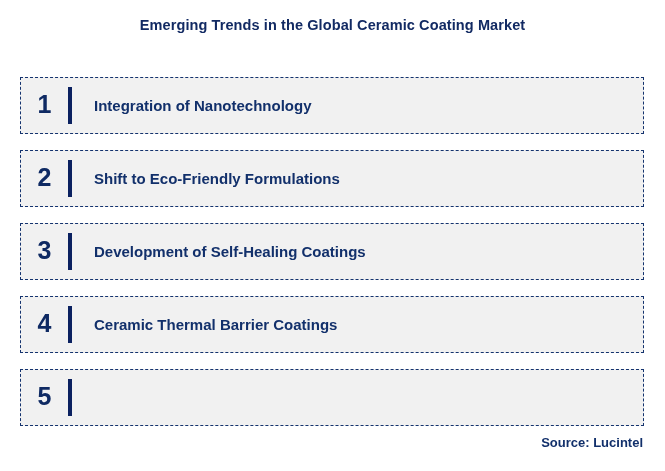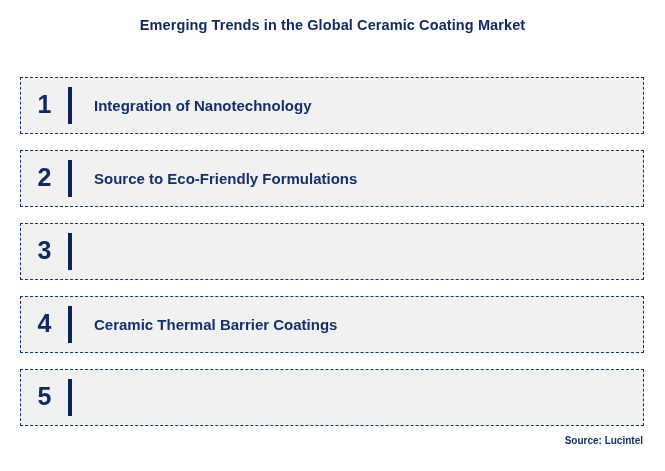--- a/index.html
+++ b/index.html
@@ -86,21 +86,21 @@
     flex: 1 1 auto;
     padding-right: 0;
     white-space: nowrap;
     overflow: hidden;
   }
 
   .source-note {
     position: absolute;
     right: 22px;
     top: 435px;
-    font-size: 10px;
+    font-size: 13px;
     font-weight: bold;
     color: #12306b;
     white-space: nowrap;
   }
 </style>
 </head>
 <body>
 
 <div class="page">
 
@@ -110,26 +110,27 @@
 
     <div class="trend-row">
       <div class="rank-number">1</div>
       <div class="rank-divider"></div>
       <div class="trend-label">Integration of Nanotechnology</div>
     </div>
 
     <div class="trend-row">
       <div class="rank-number">2</div>
       <div class="rank-divider"></div>
-      <div class="trend-label">Source to Eco-Friendly Formulations</div>
+      <div class="trend-label">Shift to Eco-Friendly Formulations</div>
     </div>
 
     <div class="trend-row">
       <div class="rank-number">3</div>
       <div class="rank-divider"></div>
+      <div class="trend-label">Development of Self-Healing Coatings</div>
     </div>
 
     <div class="trend-row">
       <div class="rank-number">4</div>
       <div class="rank-divider"></div>
       <div class="trend-label">Ceramic Thermal Barrier Coatings</div>
     </div>
 
     <div class="trend-row">
       <div class="rank-number">5</div>

